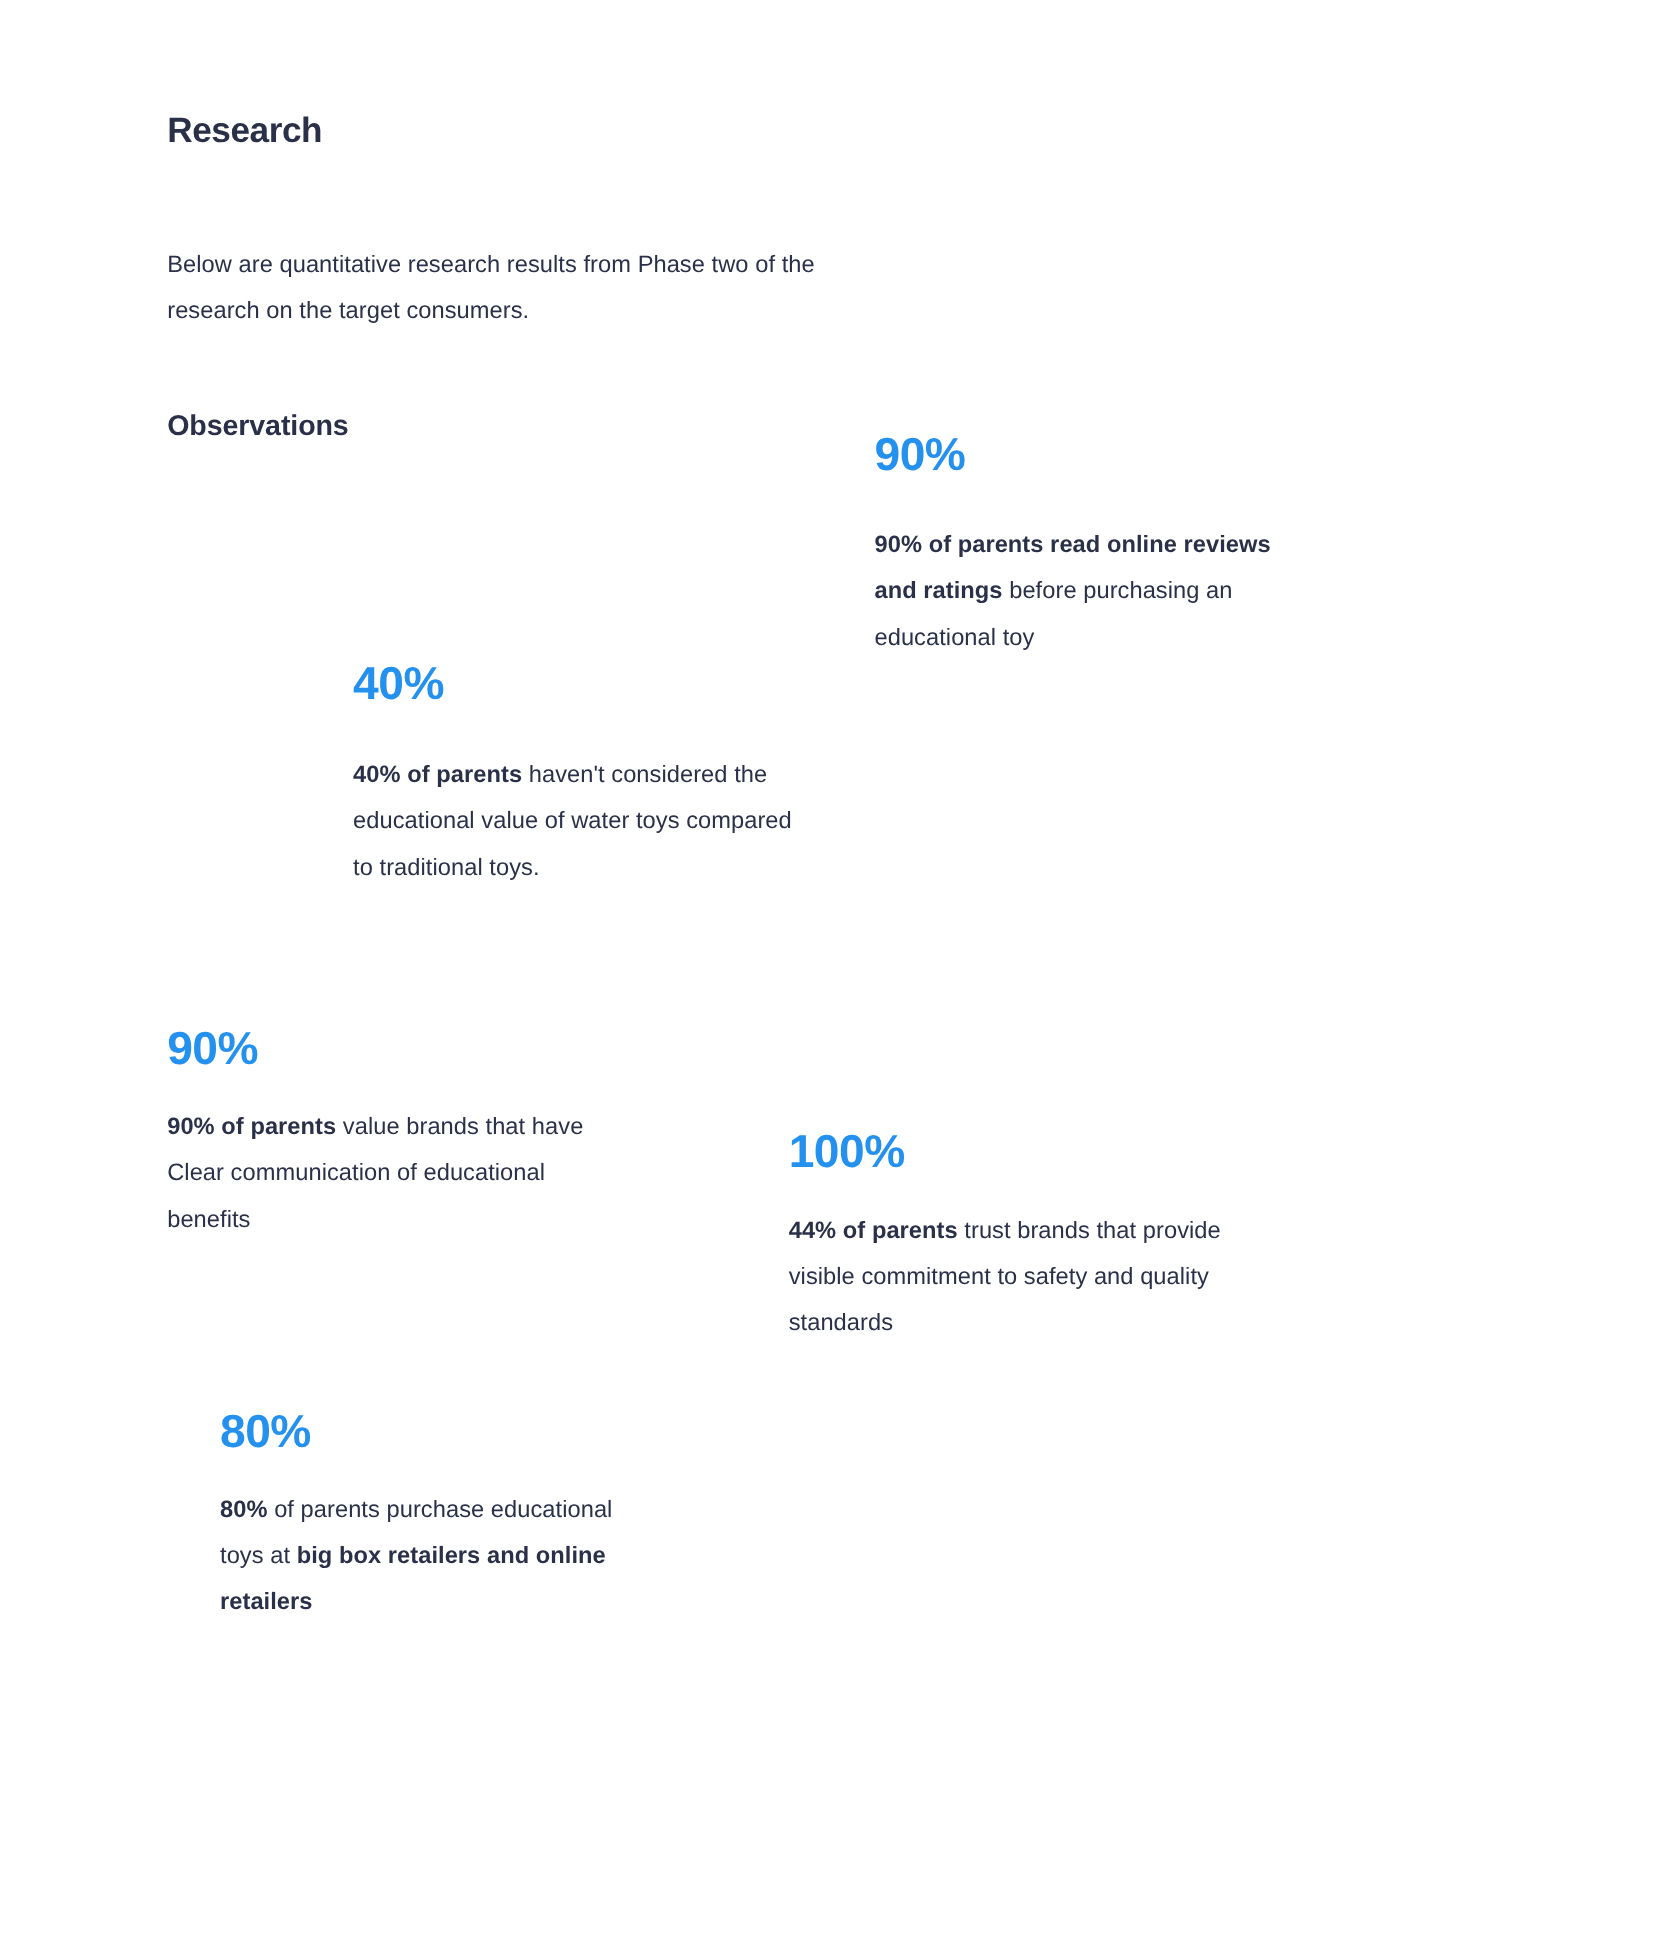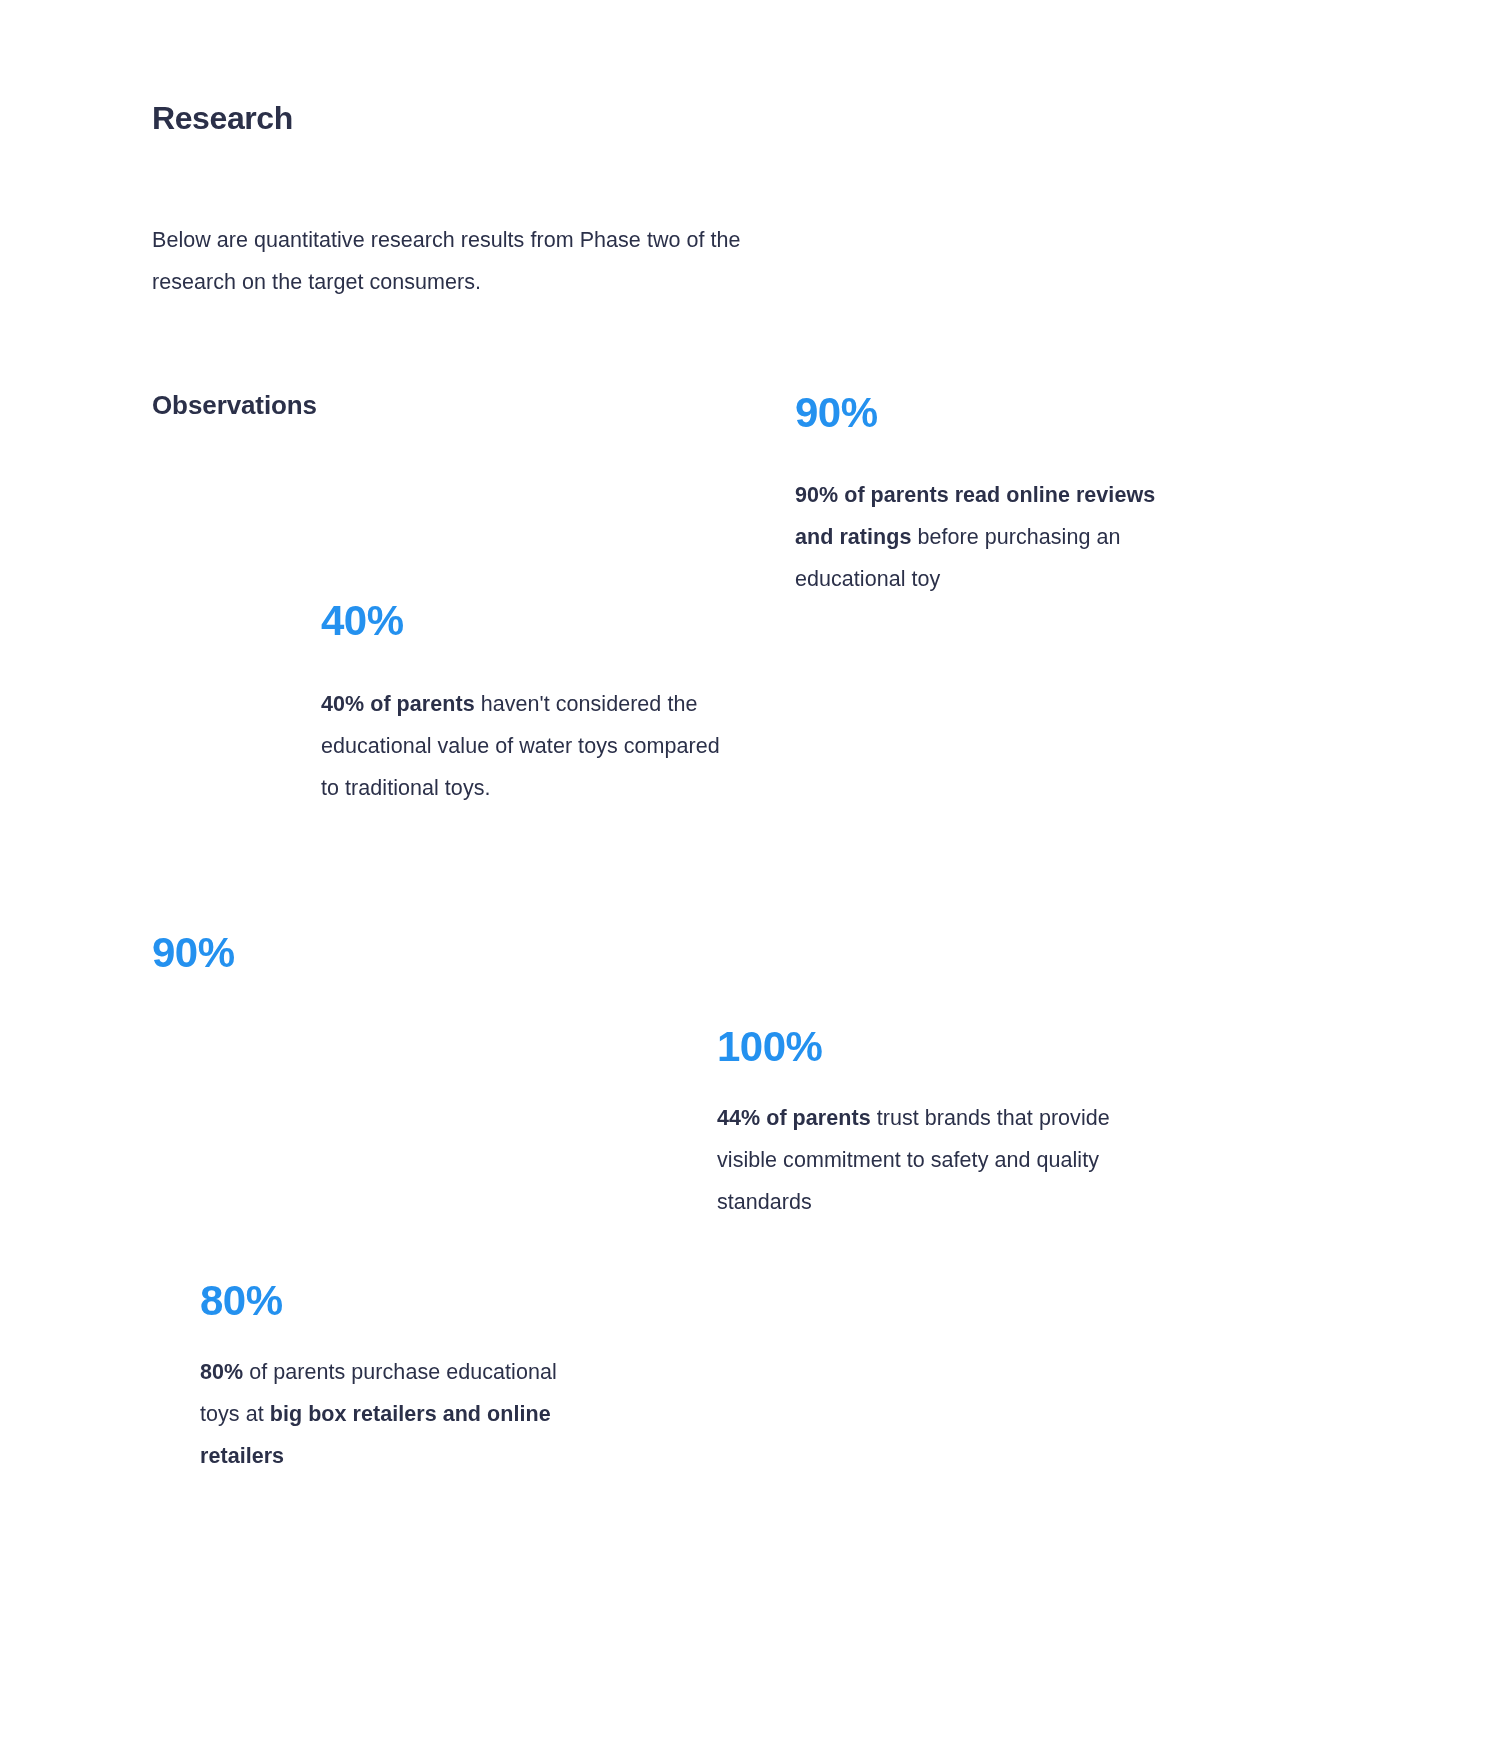--- a/index.html
+++ b/index.html
@@ -38,21 +38,21 @@
     font-weight: 400;
     line-height: 1.95;
     color: #2b3049;
     letter-spacing: 0.05px;
     margin-top: 44px;
   }
 
   .section-title {
     position: absolute;
     left: 152px;
-    top: 368px;
+    top: 349px;
     font-size: 26px;
     font-weight: 700;
     letter-spacing: -0.1px;
     color: #2b3049;
   }
 
   
   .stat {
     position: absolute;
   }
@@ -102,20 +102,21 @@
     <div class="stat-text"><b>90% of parents read online reviews and ratings</b><span> before purchasing an educational toy</span></div>
   </div>
 
   <div class="stat" id="stat-water">
     <div class="stat-value">40%</div>
     <div class="stat-text"><b>40% of parents</b><span>  haven't considered the educational value of water toys compared to traditional toys.</span></div>
   </div>
 
   <div class="stat" id="stat-clear">
     <div class="stat-value">90%</div>
+    <div class="stat-text"><b>90% of parents</b><span> value brands that have Clear communication of educational benefits</span></div>
   </div>
 
   <div class="stat" id="stat-safety">
     <div class="stat-value">100%</div>
     <div class="stat-text"><b>44% of parents</b><span> trust brands that provide visible commitment to safety and quality standards</span></div>
   </div>
 
   <div class="stat" id="stat-retail">
     <div class="stat-value">80%</div>
     <div class="stat-text"><b>80%</b><span> of parents purchase educational toys at </span><b>big box retailers and online retailers</b></div>

